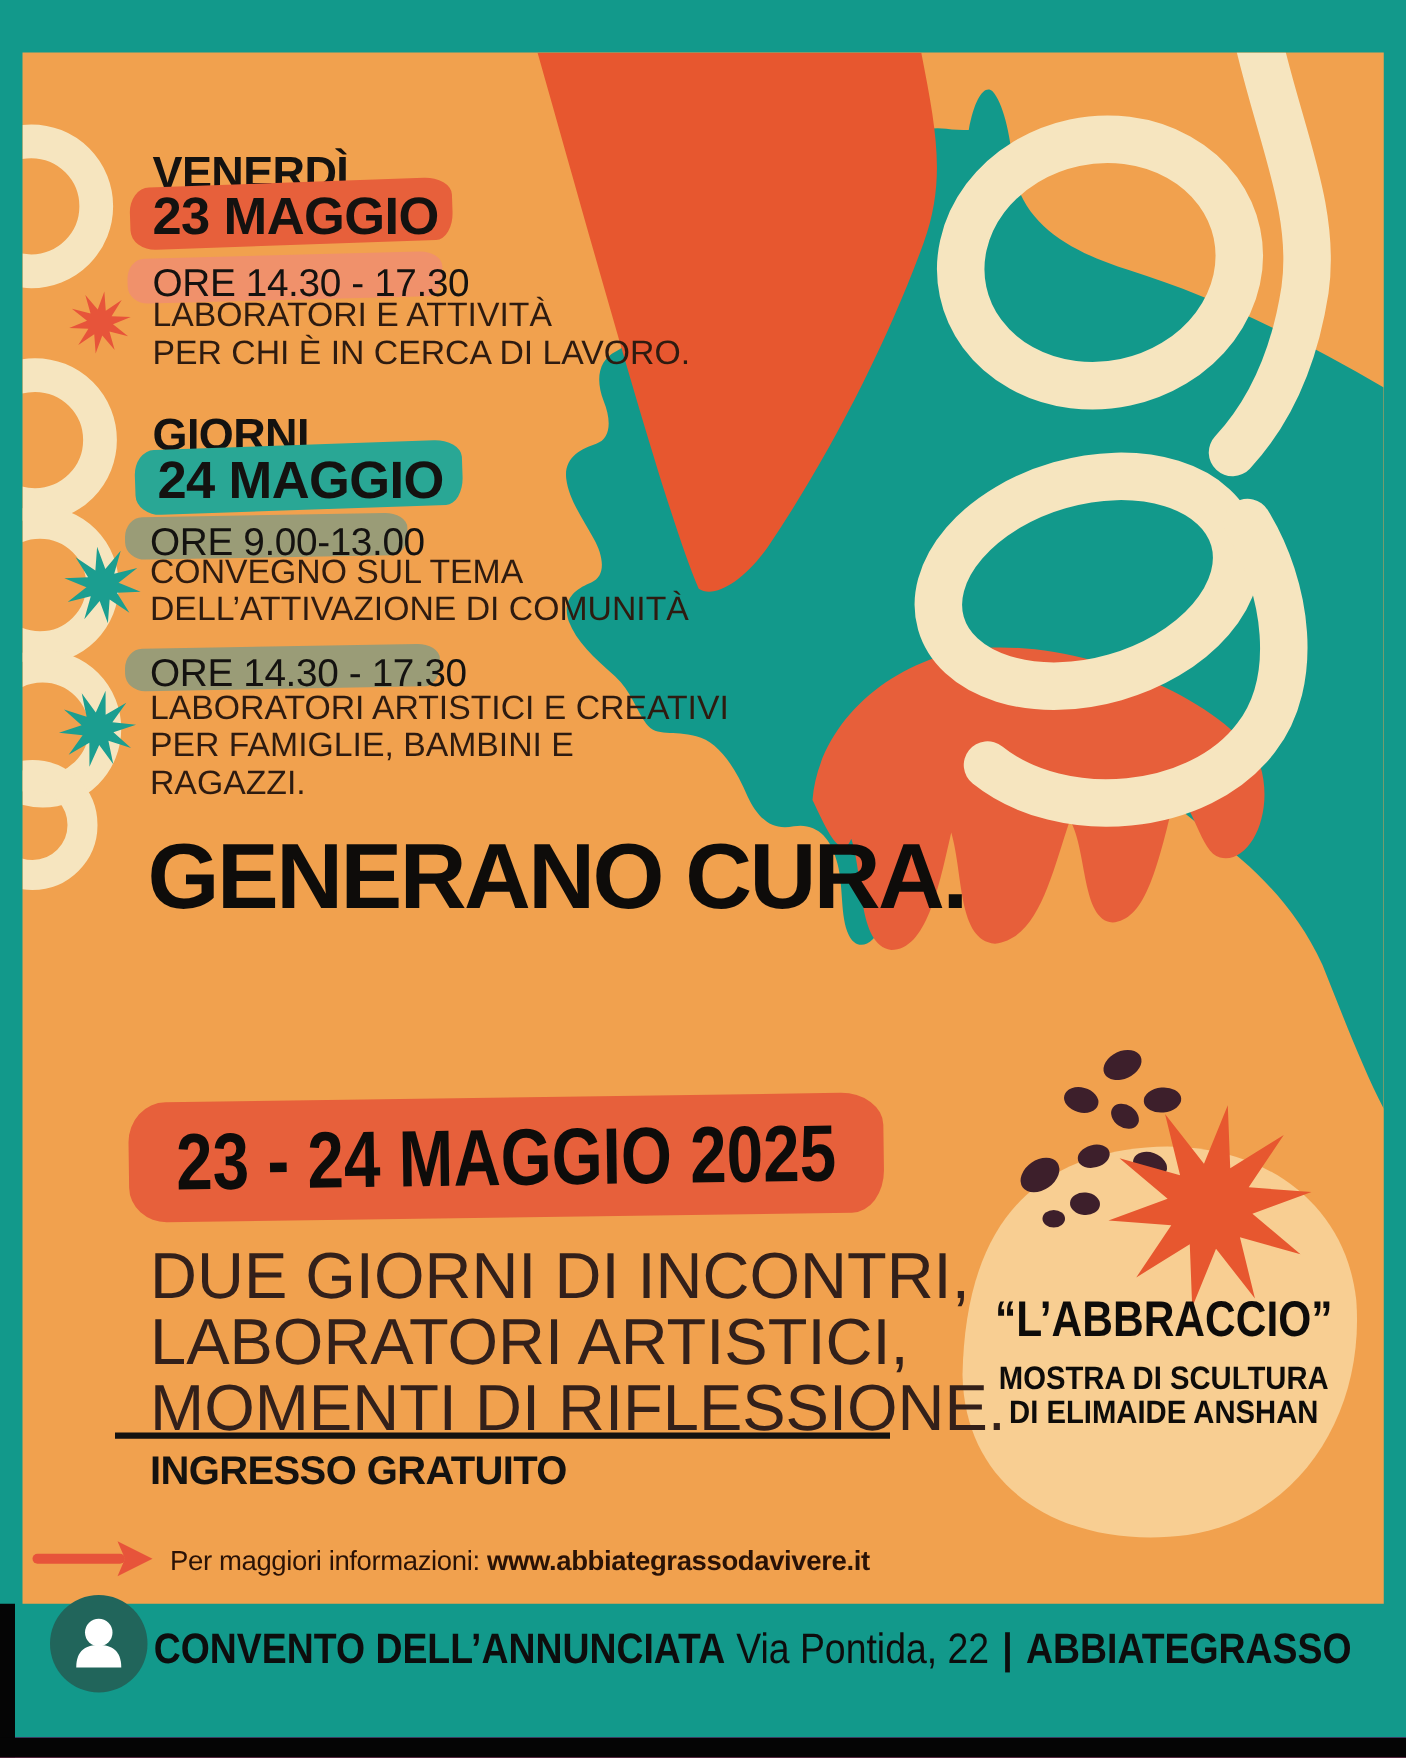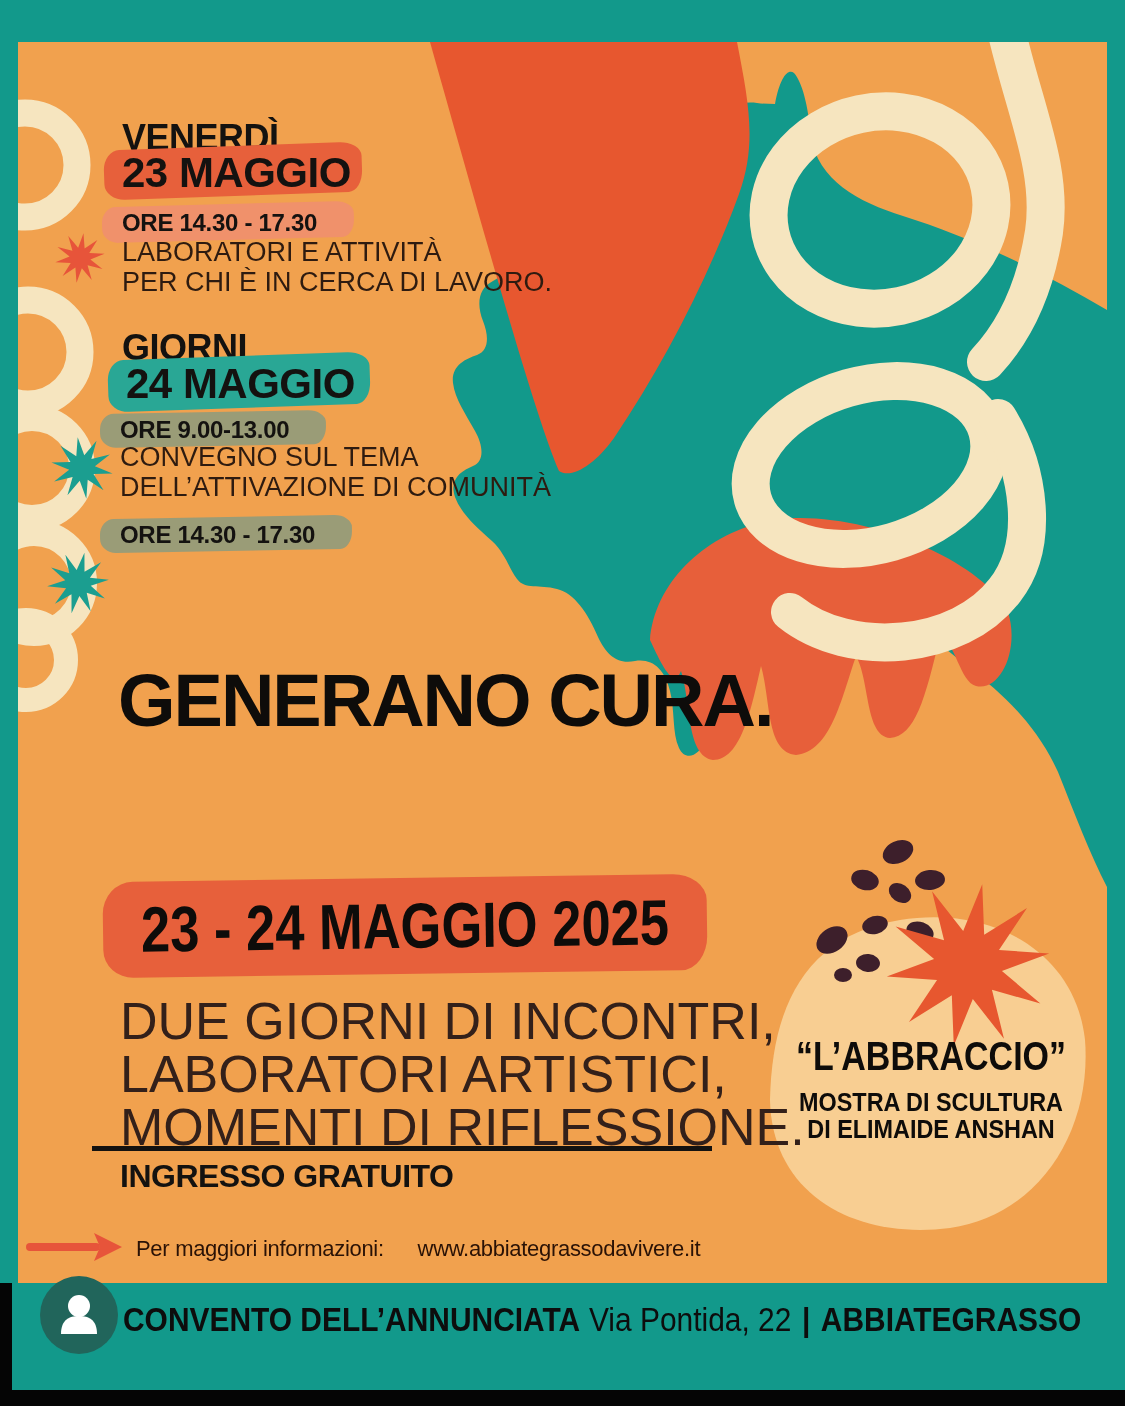--- a/index.html
+++ b/index.html
@@ -4,37 +4,37 @@
 <style>
   html,body{margin:0;padding:0;background:#000;}
   .screen{position:relative;width:1125px;height:1406px;background:#d946ef;overflow:hidden;
           font-family:"Liberation Sans",sans-serif;}
   .frame{position:absolute;left:0;top:0;width:1125px;height:1390px;background:#12998B;}
   .poster{position:absolute;left:18px;top:42px;width:1089px;height:1241px;background:#F1A14E;overflow:hidden;}
   .art{position:absolute;left:0;top:0;}
   .t{position:absolute;color:#141210;white-space:nowrap;line-height:1;}
   .day{font-weight:bold;font-size:36px;letter-spacing:-0.5px;}
   .date{font-weight:bold;font-size:42px;letter-spacing:-0.5px;}
-  .ore{font-weight:bold;font-size:24px;letter-spacing:-0.3px;}
+  .ore{font-weight:normal;font-size:31px;letter-spacing:-0.3px;}
   .desc{font-weight:normal;font-size:27px;line-height:30px;color:#2E1B10;white-space:pre-line;}
   .pill{position:absolute;}
   .pill-red{background:#E7603B;border-radius:16px 22px 14px 20px/20px 14px 22px 16px;transform:rotate(-2deg);}
   .pill-salmon{background:#F0916B;border-radius:14px 18px 12px 16px/16px 12px 18px 14px;transform:rotate(-1.5deg);}
   .pill-teal{background:#29A795;border-radius:16px 22px 14px 20px/20px 14px 22px 16px;transform:rotate(-2deg);}
   .pill-olive{background:#9A9C77;border-radius:14px 18px 12px 16px/16px 12px 18px 14px;transform:rotate(-1deg);}
   .title{font-weight:bold;font-size:74px;line-height:62px;letter-spacing:-2px;color:#0E0C0A;}
   .banner{position:absolute;left:85px;top:836px;width:604px;height:96px;background:#E7603B;
           border-radius:30px 34px 26px 30px/32px 26px 34px 28px;transform:rotate(-0.8deg);
           display:flex;align-items:center;justify-content:center;}
   .banner-text{font-weight:bold;font-size:64px;color:#0E0C0A;transform:scaleX(0.82);white-space:nowrap;}
   .subtitle{font-weight:normal;font-size:52px;line-height:53px;color:#33201A;white-space:pre-line;}
   .rule{position:absolute;left:74px;top:1104px;width:620px;height:5px;background:#141210;}
   .ingresso{font-weight:bold;font-size:32px;letter-spacing:-0.5px;}
   .info{font-size:22px;color:#2A1206;letter-spacing:-0.3px;}
-  .info b{font-weight:normal;margin-left:28px;}
+  .info b{font-weight:bold;}
   .exhibit{position:absolute;left:752px;top:992px;width:322px;text-align:center;color:#0E0C0A;}
   .exhibit-title{font-weight:bold;font-size:40px;transform:scaleX(0.85);white-space:nowrap;}
   .exhibit-sub{margin-top:10px;font-weight:bold;font-size:26px;line-height:27px;transform:scaleX(0.9);white-space:pre-line;}
   .footer{position:absolute;left:0;top:1283px;width:1125px;height:107px;}
   .avatar{position:absolute;left:40px;top:-7px;width:78px;height:78px;border-radius:50%;background:#21655B;}
   .footer-row{position:absolute;left:123px;top:14px;height:44px;display:flex;align-items:center;
               transform:scaleX(0.88);transform-origin:0 50%;font-size:34px;color:#0D0D0D;white-space:nowrap;}
   .footer-row .bold{font-weight:bold;}
   .footer-row .sep{font-weight:bold;padding:0 12px;}
   .footer-row .addr{font-weight:normal;padding-left:10px;}
@@ -142,20 +142,23 @@
     <div class="pill pill-teal" style="left:90px;top:314px;width:262px;height:52px"></div>
     <div class="t date" style="left:108px;top:321px">24 MAGGIO</div>
 
     <div class="pill pill-olive" style="left:82px;top:370px;width:226px;height:34px"></div>
     <div class="t ore" style="left:102px;top:376px">ORE 9.00-13.00</div>
     <div class="t desc" style="left:102px;top:400px">CONVEGNO SUL TEMA
 DELL’ATTIVAZIONE DI COMUNITÀ</div>
 
     <div class="pill pill-olive" style="left:82px;top:475px;width:252px;height:34px"></div>
     <div class="t ore" style="left:102px;top:481px">ORE 14.30 - 17.30</div>
+    <div class="t desc" style="left:102px;top:509px">LABORATORI ARTISTICI E CREATIVI
+PER FAMIGLIE, BAMBINI E
+RAGAZZI.</div>
 
     <div class="t title" style="left:100px;top:628px">
       <div>GENERANO CURA.</div>
     </div>
 
     <div class="banner">
       <span class="banner-text">23 - 24 MAGGIO 2025</span>
     </div>
 
     <div class="t subtitle" style="left:102px;top:953px">DUE GIORNI DI INCONTRI,

